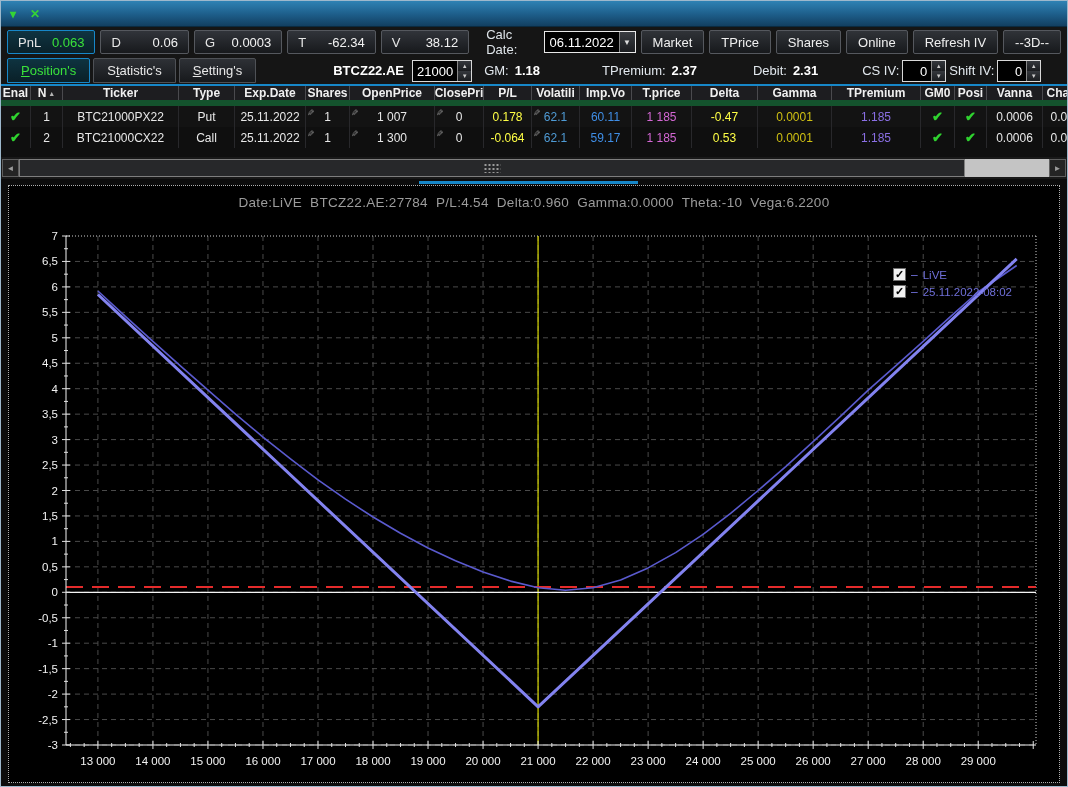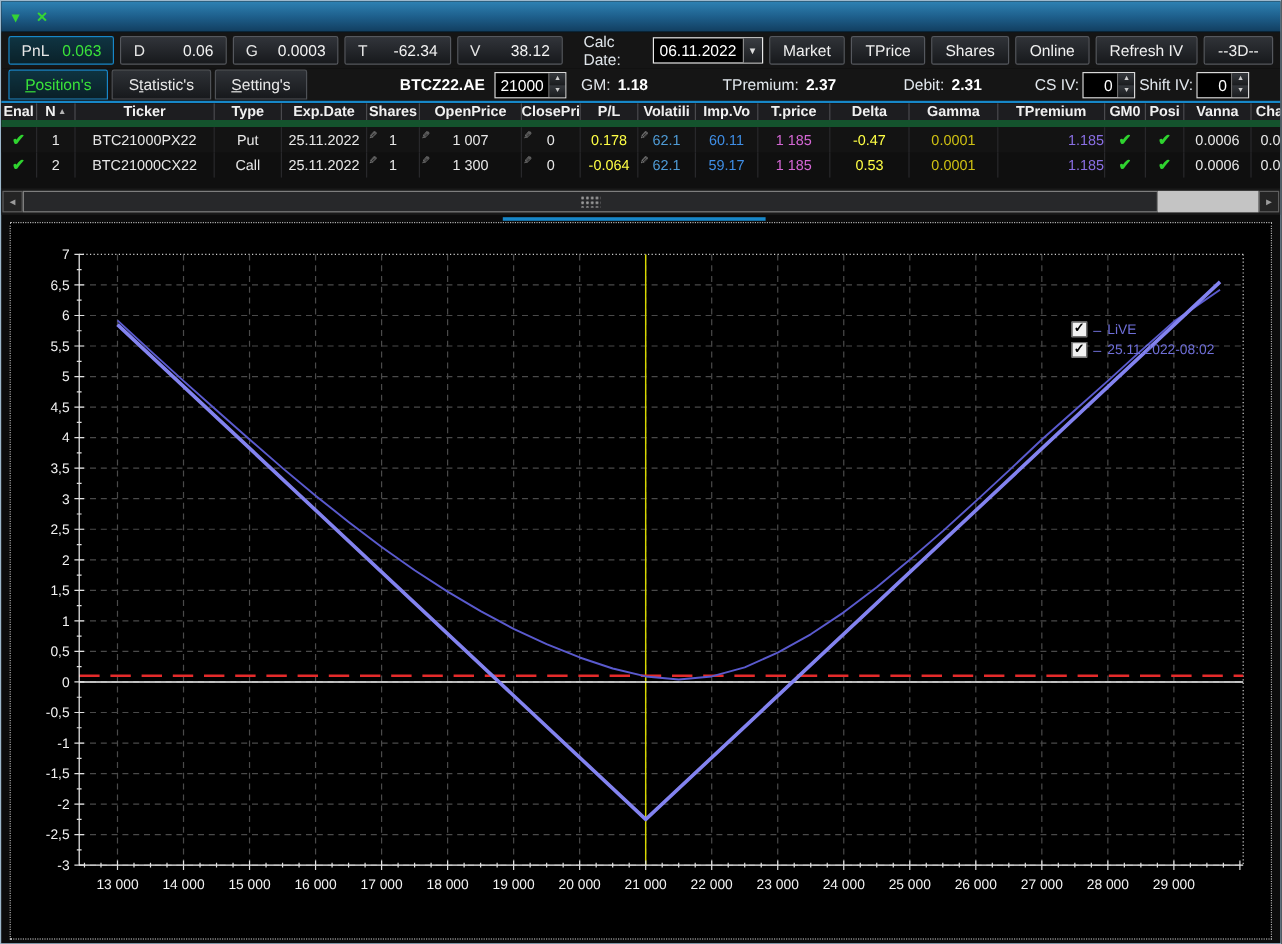--- a/index.html
+++ b/index.html
@@ -61,21 +61,21 @@
            font-weight:bold; color:#f0f0f0; }
   .th { display:flex; align-items:center; justify-content:center; border-right:1px solid #4a4a4e;
         overflow:hidden; white-space:nowrap; flex-shrink:0; gap:2px; }
   .sort-ic { font-size:7px; color:#b5b5b5; }
   .trow { display:flex; height:21px; color:#e8e8e8; }
   .trow:nth-child(odd) { background:#131313; }
   .td { display:flex; align-items:center; justify-content:center; border-right:1px solid #28282b;
         overflow:hidden; white-space:nowrap; flex-shrink:0; position:relative; }
   .pencil-ic { position:absolute; left:1px; top:2px; font-size:9px; color:#8a8a8a; transform:scaleX(-1); }
   .c-yellow { color:#ffff45; } .c-gold { color:#cfc013; } .c-blue { color:#4f9bd5; }
-  .c-blue2 { color:#3f8ee6; } .c-magenta { color:#d467d4; } .c-violet { color:#8a6fe4;justify-content:flex-end; }
+  .c-blue2 { color:#3f8ee6; } .c-magenta { color:#d467d4; } .c-violet { color:#8a6fe4; }
   .c-check { color:#2fd32f; font-weight:bold; font-size:13px; }
 
   
   .scroll-row { height:22px; background:#191919; display:flex; align-items:center; padding:0 1px; }
   .sb-btn { width:17px; height:18px; background:#242424; border:1px solid #5e5e5e; color:#9c9c9c;
     font-size:8px; display:flex; align-items:center; justify-content:center; flex-shrink:0; }
   .sb-thumb { height:18px; flex:1; background:#27282a; border:1px solid #7e7e7e; position:relative; }
   .sb-grip { position:absolute; left:50%; top:50%; transform:translate(-50%,-50%); width:17px; height:10px;
     background-image:radial-gradient(#9a9a9a 1px, transparent 1.3px); background-size:4px 4px; }
   .sb-rest { height:18px; width:84px; background:#c4c4c4; flex-shrink:0; }
@@ -382,20 +382,21 @@
     <span class="sb-btn">◄</span>
     <div class="sb-thumb">
       <div class="sb-grip"></div>
     </div>
     <div class="sb-rest"></div>
     <span class="sb-btn">►</span>
   </div>
   <div class="blue-seg"></div>
 
   <div class="chart-panel">
+    <div class="chart-title">Date:LiVE  BTCZ22.AE:27784  P/L:4.54  Delta:0.960  Gamma:0.0000  Theta:-10  Vega:6.2200</div>
     <svg id="chart-svg" width="1052" height="562">
         <line x1="57" y1="50.45" x2="1027" y2="50.45" stroke="#4a4a4a" stroke-dasharray="5 4"></line>
         <line x1="57" y1="75.9" x2="1027" y2="75.9" stroke="#4a4a4a" stroke-dasharray="5 4"></line>
         <line x1="57" y1="101.35" x2="1027" y2="101.35" stroke="#4a4a4a" stroke-dasharray="5 4"></line>
         <line x1="57" y1="126.80000000000001" x2="1027" y2="126.80000000000001" stroke="#4a4a4a" stroke-dasharray="5 4"></line>
         <line x1="57" y1="152.25" x2="1027" y2="152.25" stroke="#4a4a4a" stroke-dasharray="5 4"></line>
         <line x1="57" y1="177.7" x2="1027" y2="177.7" stroke="#4a4a4a" stroke-dasharray="5 4"></line>
         <line x1="57" y1="203.14999999999998" x2="1027" y2="203.14999999999998" stroke="#4a4a4a" stroke-dasharray="5 4"></line>
         <line x1="57" y1="228.60000000000002" x2="1027" y2="228.60000000000002" stroke="#4a4a4a" stroke-dasharray="5 4"></line>
         <line x1="57" y1="254.05" x2="1027" y2="254.05" stroke="#4a4a4a" stroke-dasharray="5 4"></line>

